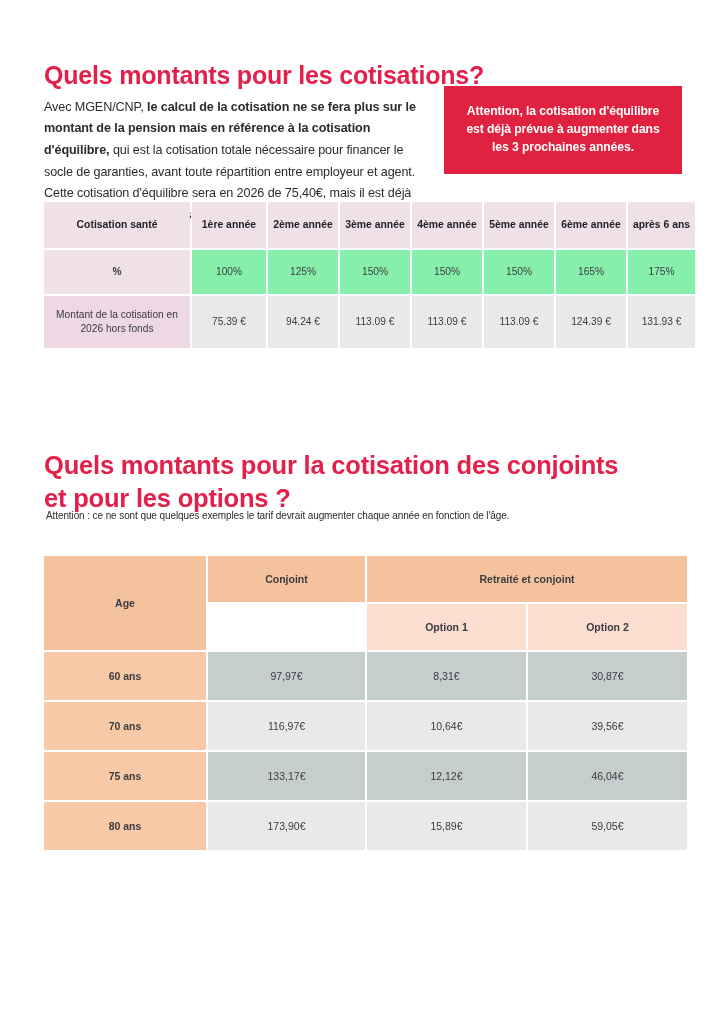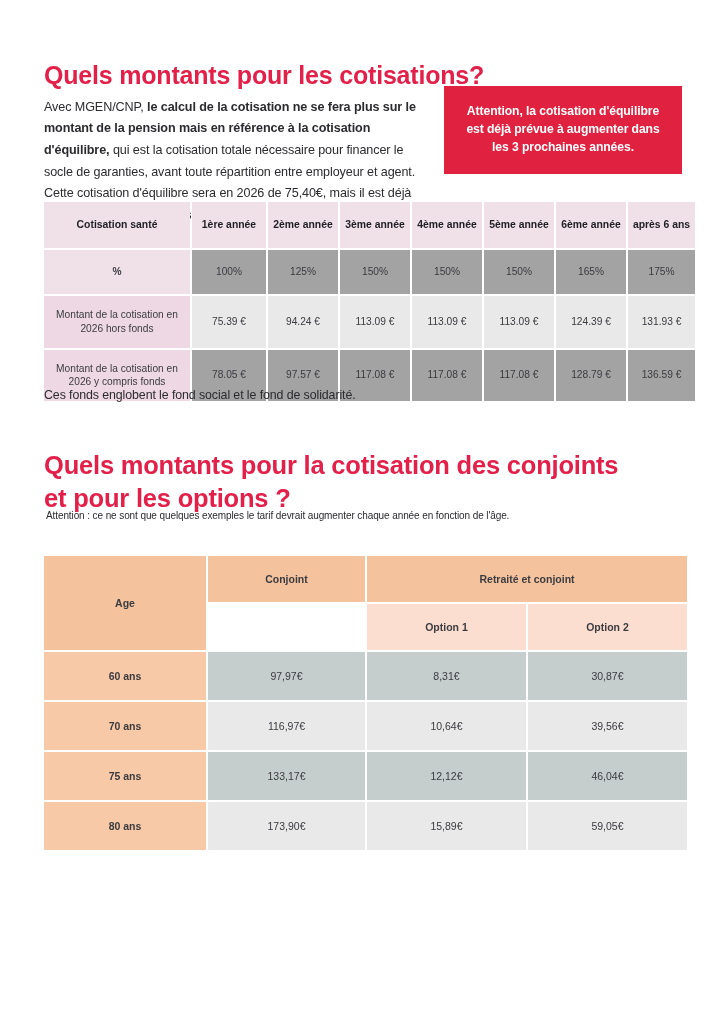--- a/index.html
+++ b/index.html
@@ -106,21 +106,21 @@
   #table-sante {
     left: 42px;
     top: 200px;
     width: 637px;
   }
   #table-sante td { height: 44px; }
   #table-sante tr.head td { height: 46px; }
 
   .c-label-light { background: #f0e0e8; font-weight: bold; color: #1f1f24; font-size: 10.3px; }
   .c-label-dark  { background: #eed8e3; font-weight: normal; color: #1f1f24; font-size: 10.3px; }
-  .c-val-dark    { background: #a3a3a3; }
+  .c-val-dark    { background: #86efac; }
   .c-val-light   { background: #e9e9e9; }
 
   #table-sante .head td { font-weight: bold; color: #1f1f24; font-size: 10.4px; }
 
   
   .caption-fonds {
     position: absolute;
     left: 44px;
     top: 376px;
     font-size: 12.4px;
@@ -209,34 +209,23 @@
         <td class="c-label-dark">Montant de la cotisation en 2026 hors fonds</td>
         <td class="c-val-light">75.39 €</td>
         <td class="c-val-light">94.24 €</td>
         <td class="c-val-light">113.09 €</td>
         <td class="c-val-light">113.09 €</td>
         <td class="c-val-light">113.09 €</td>
         <td class="c-val-light">124.39 €</td>
         <td class="c-val-light">131.93 €</td>
       </tr>
 
-      <tr>
-        <td class="c-label-dark">Montant de la cotisation en 2026 y compris fonds</td>
-        <td class="c-val-dark">78.05 €</td>
-        <td class="c-val-dark">97.57 €</td>
-        <td class="c-val-dark">117.08 €</td>
-        <td class="c-val-dark">117.08 €</td>
-        <td class="c-val-dark">117.08 €</td>
-        <td class="c-val-dark">128.79 €</td>
-        <td class="c-val-dark">136.59 €</td>
-      </tr>
     </tbody>
   </table>
 
-  <p class="caption-fonds">Ces fonds englobent le fond social et le fond de solidarité.</p>
 
   <h2 class="h-second"><span>Quels montants pour la cotisation des conjoints</span><br><span>et pour les options ?</span></h2>
 
   <p class="note-ages">Attention : ce ne sont que quelques exemples le tarif devrait augmenter chaque année en fonction de l'âge.</p>
 
   <table class="tbl" id="table-conjoints">
     <colgroup>
       <col style="width:162px">
       <col style="width:157px">
       <col style="width:159px">

